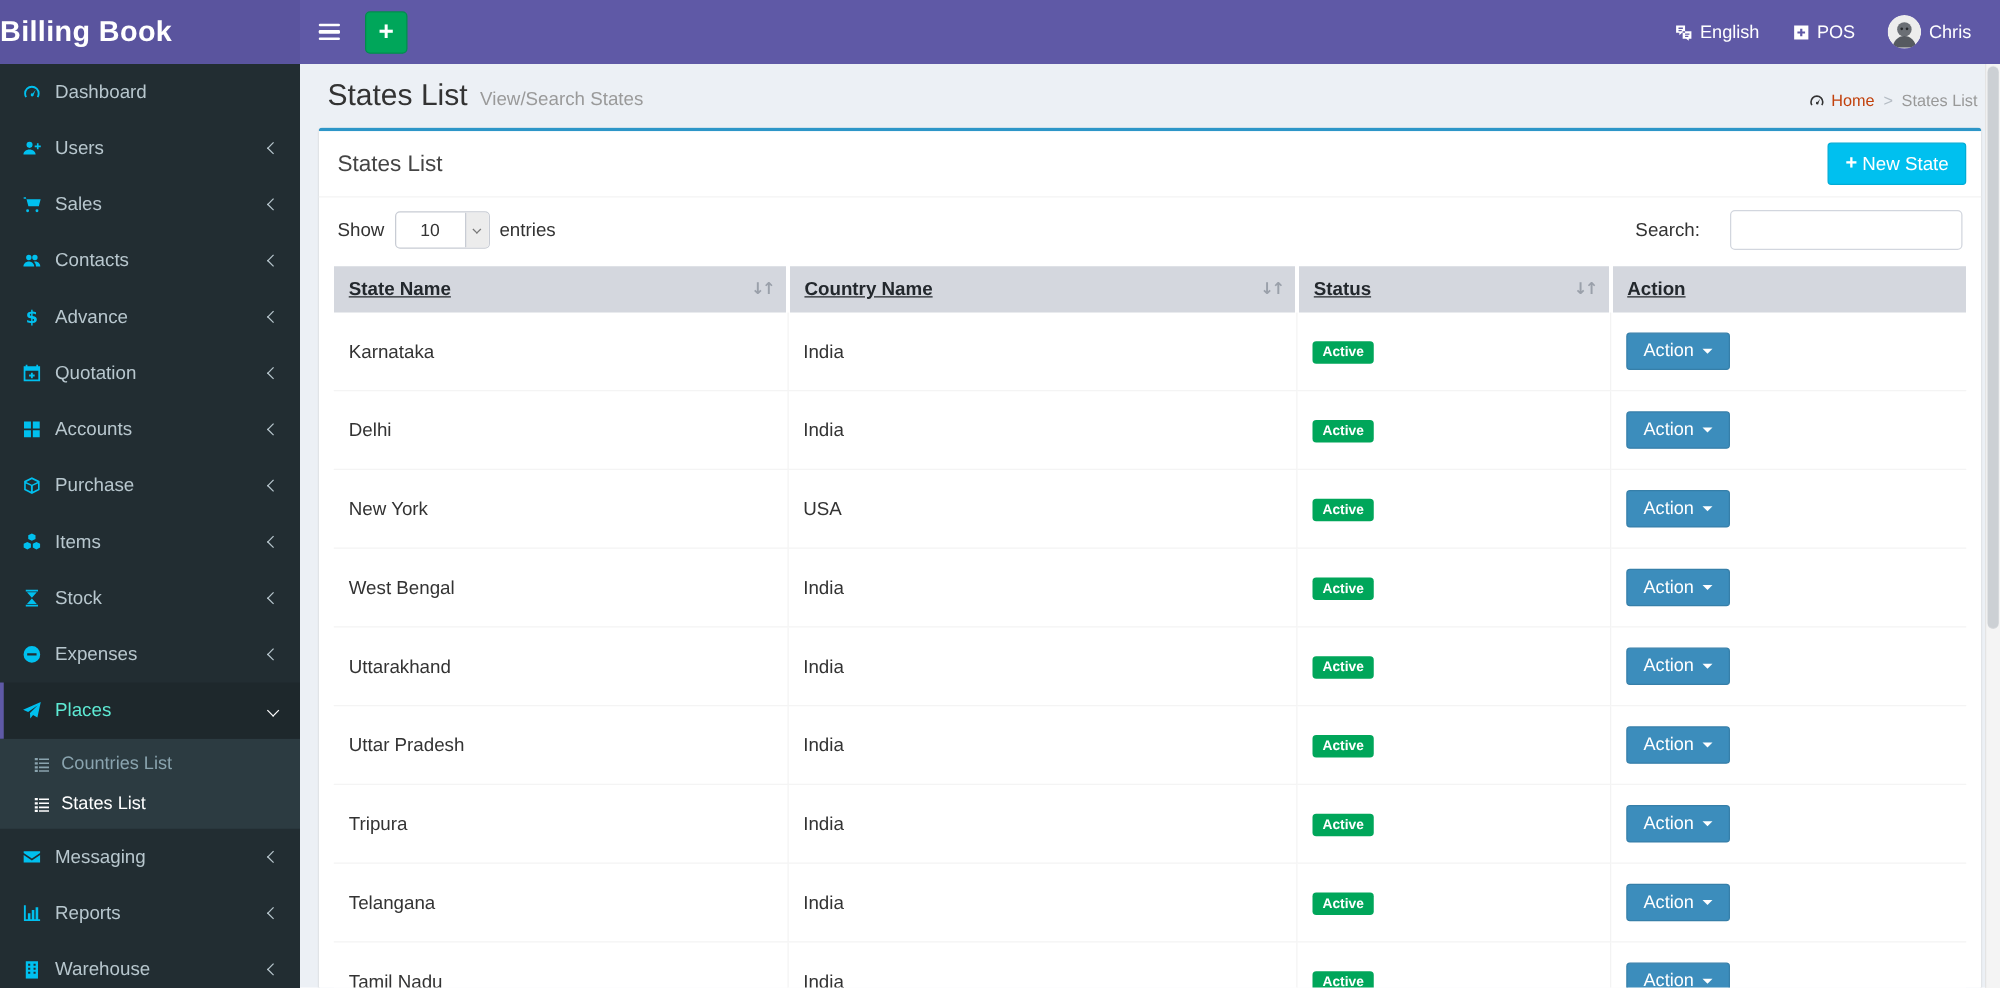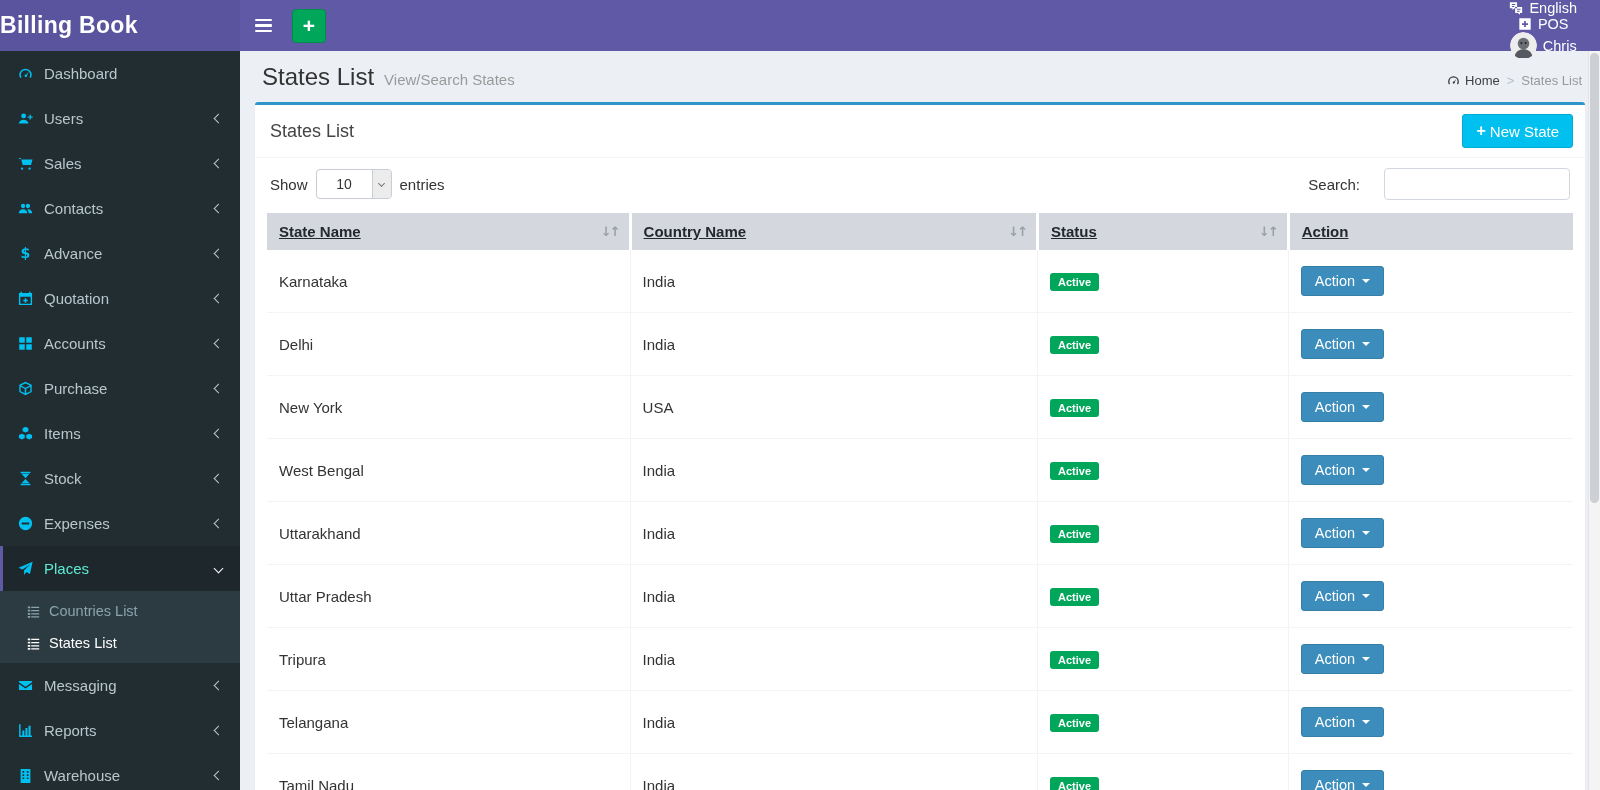--- a/index.html
+++ b/index.html
@@ -6,21 +6,21 @@
   html,body { width:1600px; height:790px; overflow:hidden; }
   body { font-family:"Liberation Sans","DejaVu Sans",sans-serif; background:#ecf0f5; font-size:15px; color:#333; }
 
   
   .topbar { position:fixed; top:0; left:0; width:1600px; height:51px; background:#5f59a6; display:flex; z-index:50; }
   .brand { width:240px; flex:none; color:#fff; font-size:23px; font-weight:bold; line-height:51px; text-align:left; background:#5a549e; letter-spacing:.3px; cursor:pointer; }
   .topbar-left { display:flex; align-items:center; flex:1; }
   .hamburger { width:46px; height:51px; background:transparent; border:none; cursor:pointer; display:flex; flex-direction:column; justify-content:center; align-items:center; gap:3px; }
   .hamburger i { display:block; width:17px; height:2.5px; background:#fff; border-radius:1px; }
   .add-btn { width:34px; height:34px; margin-left:6px; background:#00a65a; border:1px solid #008d4c; border-radius:4px; color:#fff; font-size:21px; font-weight:bold; line-height:30px; text-align:center; cursor:pointer; }
-  .topbar-right { display:flex; align-items:center; margin-right:10px;flex-direction:column; }
+  .topbar-right { display:flex; align-items:center; margin-right:10px; }
   .top-link { display:flex; align-items:center; gap:6px; padding:0 13px; height:51px; color:#fff; font-size:14.5px; cursor:pointer; text-decoration:none; }
   .top-link .icon svg { width:14px; height:14px; display:block; }
   .avatar { width:27px; height:27px; border-radius:50%; overflow:hidden; display:block; }
   .avatar svg { width:27px; height:27px; display:block; }
 
   
   .sidebar { position:fixed; top:51px; left:0; bottom:0; width:240px; background:#222d32; overflow:hidden; z-index:40; }
   .sidebar ul { list-style:none; }
   .side-item { position:relative; display:flex; align-items:center; height:45px; padding-left:15px; border-left:3px solid transparent; color:#b8c7ce; font-size:15px; cursor:pointer; }
   .side-item .icon { width:26px; flex:none; color:#00c0ef; display:flex; align-items:center; }
@@ -38,21 +38,21 @@
   .sub-item .icon svg { width:13px; height:13px; display:block; }
   .sub-item.active { color:#fff; }
   .sub-item.active .icon { color:#fff; }
 
   
   .content { margin-left:240px; padding-top:51px; height:682px; }
   .content-header { position:relative; padding:12px 15px 11px 22px; }
   .content-header h1 { font-size:24px; font-weight:500; color:#333; display:inline; }
   .content-header small { font-size:15px; font-weight:400; color:#9a9a9a; margin-left:10px; }
   .breadcrumb { position:absolute; right:18px; top:22px; display:flex; align-items:center; gap:7px; font-size:13px; list-style:none; }
-  .breadcrumb .home { display:flex; align-items:center; gap:5px; color:#404040; cursor:pointer; }
+  .breadcrumb .home { display:flex; align-items:center; gap:5px; color:#c2410c; cursor:pointer; }
   .breadcrumb .home .icon svg { width:13px; height:13px; display:block; color:#333; }
   .breadcrumb .sep { color:#b5bcc4; }
   .breadcrumb .current { color:#999; }
 
   .box { margin:0 15px; background:#fff; border-top:3px solid #2d96c8; border-radius:3px; box-shadow:0 1px 1px rgba(0,0,0,.1); min-height:687px; }
   .box-header { display:flex; align-items:center; justify-content:space-between; padding:9px 12px 9px 15px; border-bottom:1px solid #f4f4f4; }
   .box-title { font-size:18px; font-weight:500; color:#444; }
   .btn-new { background:#00c0ef; border:1px solid #00acd6; color:#fff; font-size:15px; padding:7px 13px; border-radius:3px; cursor:pointer; display:flex; align-items:center; gap:4px; font-family:inherit; }
   .btn-new .plus { font-weight:bold; font-size:16px; }
   .box-body { padding:4px 12px 10px 12px; }

